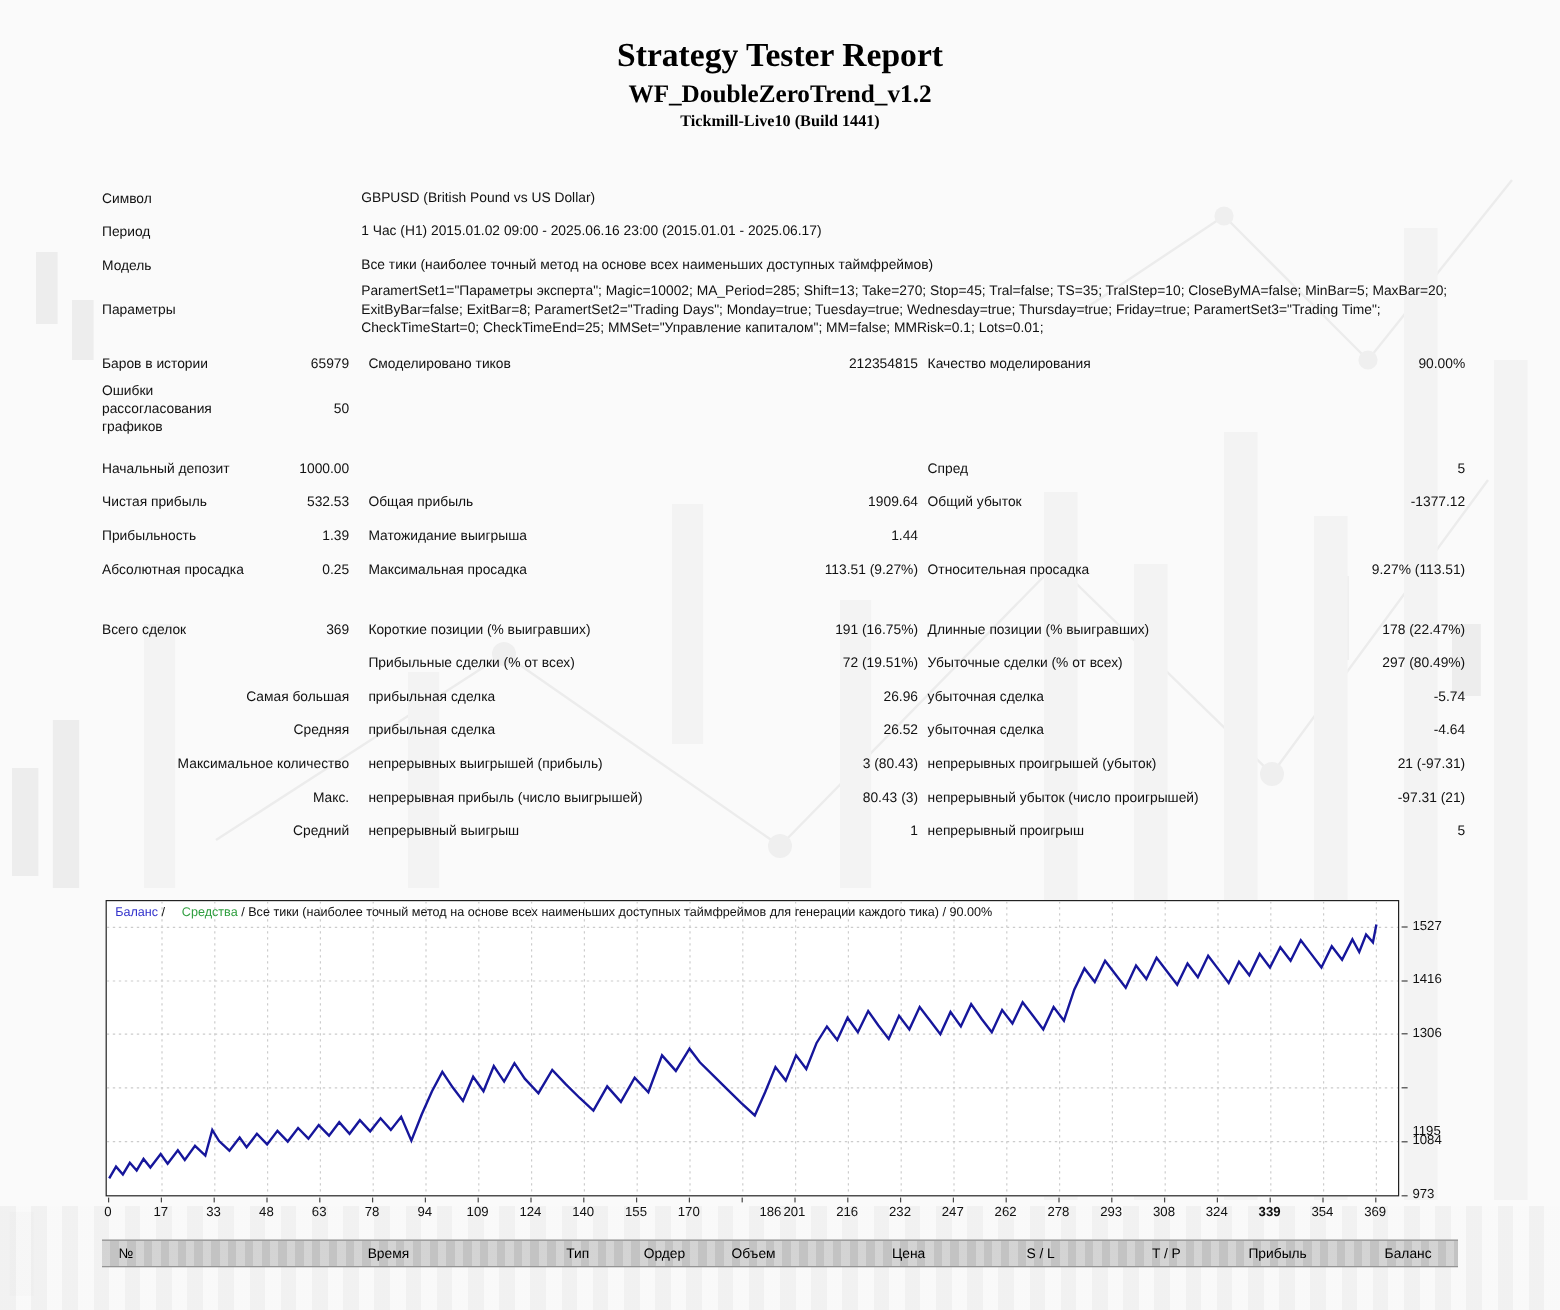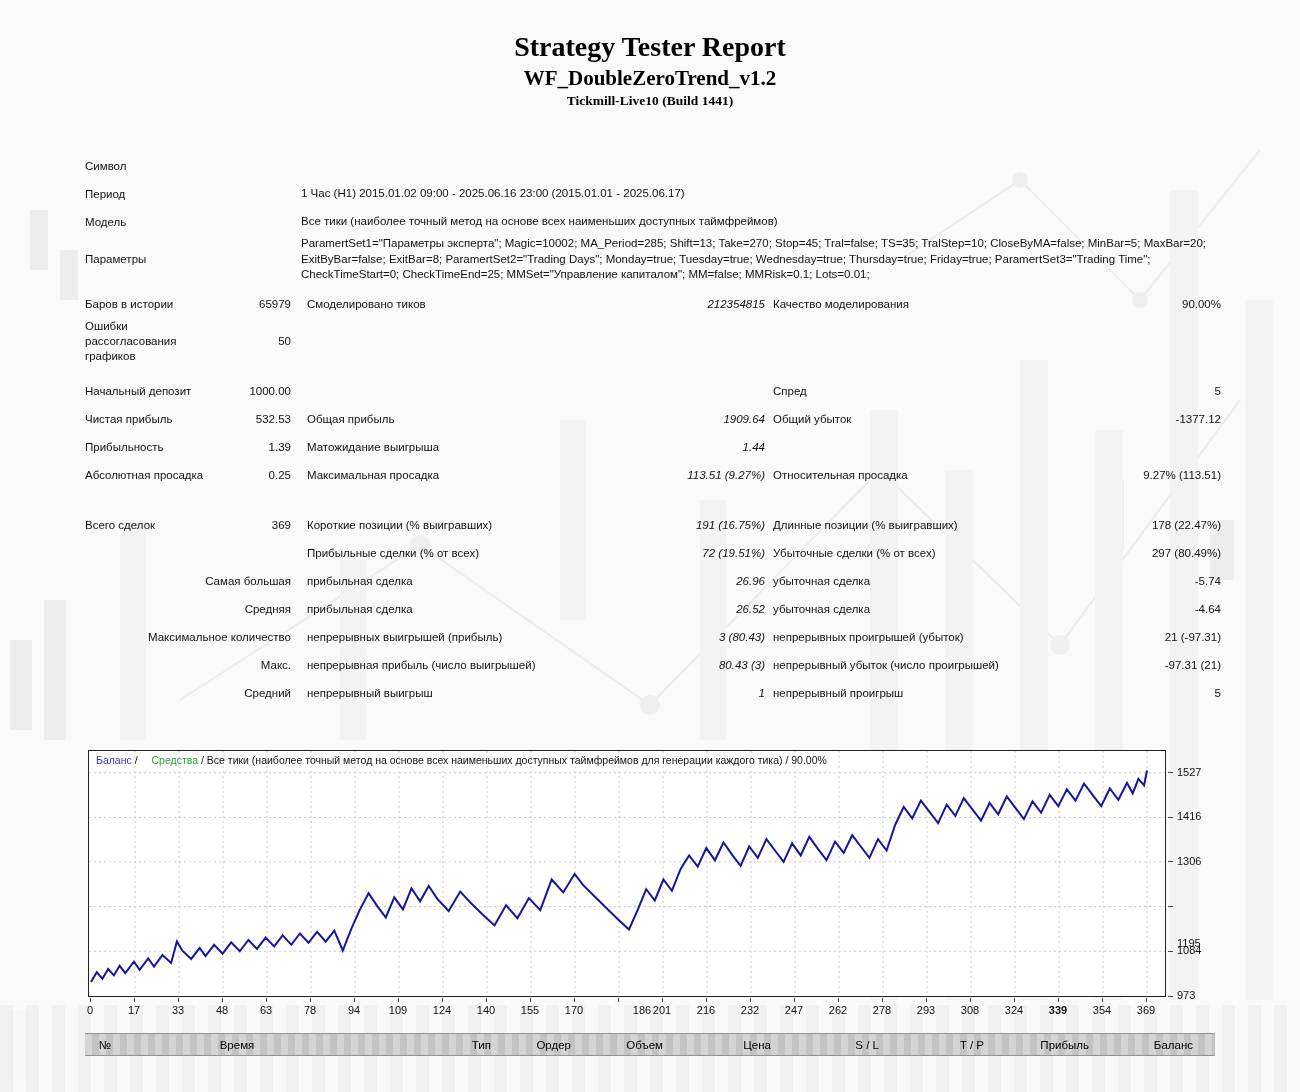--- a/index.html
+++ b/index.html
@@ -21,21 +21,21 @@
   #hdr .t3{font-size:13.5px;font-weight:bold;line-height:18px;}
   
   #report{position:absolute;left:85px;top:152px;width:1130px;z-index:2;}
   .rrow{display:flex;align-items:center;min-height:28px;line-height:15px;}
   .b1{width:206px;display:flex;align-items:center;flex:none;}
   .b1 .l1{width:124px;flex:none;}
   .b1 .v1{flex:1;text-align:right;}
   .b1 .r1{flex:1;text-align:right;white-space:nowrap;}
   .b2{width:458px;margin-left:16px;display:flex;align-items:center;flex:none;}
   .b2 .l2{flex:none;}
-  .b2 .v2{flex:1;text-align:right;font-style:italic;}
+  .b2 .v2{flex:1;text-align:right;}
   .b3{width:448px;margin-left:8px;display:flex;align-items:center;flex:none;}
   .b3 .l3{flex:none;}
   .b3 .v3{flex:1;text-align:right;}
   .wideval{width:914px;margin-left:10px;line-height:15.5px;}
   
   #chart{position:absolute;left:85px;top:750px;width:1215px;height:290px;z-index:2;}
   #plot{position:absolute;left:3px;top:0;width:1076px;height:245px;background:#fff;
     border:1px solid #222;}
   #plot svg{position:absolute;left:0;top:0;}
   #legend{position:absolute;left:7px;top:3px;white-space:nowrap;font-size:10.5px;z-index:3;}
@@ -99,20 +99,21 @@
   <div class="t1">Strategy Tester Report</div>
   <div class="t2">WF_DoubleZeroTrend_v1.2</div>
   <div class="t3">Tickmill-Live10 (Build 1441)</div>
 </div>
 
 <div id="report">
     <div class="rrow">
       <div class="b1">
         <span class="l1">Символ</span>
       </div>
+      <div class="wideval">GBPUSD (British Pound vs US Dollar)</div>
     </div>
     <div class="rrow">
       <div class="b1">
         <span class="l1">Период</span>
       </div>
       <div class="wideval">1 Час (H1) 2015.01.02 09:00 - 2025.06.16 23:00 (2015.01.01 - 2025.06.17)</div>
     </div>
     <div class="rrow">
       <div class="b1">
         <span class="l1">Модель</span>
@@ -405,22 +406,22 @@
       <div class="xlab" style="left: 970px; font-weight: bold;">339</div>
       <div class="xtickmark" style="left: 1014px;"></div>
       <div class="xlab" style="left: 1014px;">354</div>
       <div class="xtickmark" style="left: 1058px;"></div>
       <div class="xlab" style="left: 1058px;">369</div>
     </div>
 </div>
 
 <div id="ttable">
     <div class="th" style="width: 48px;">№</div>
-    <div class="th" style="width: 230px; text-align: center;">Время</div>
+    <div class="th" style="width: 230px;">Время</div>
     <div class="th" style="width: 150px;">Тип</div>
     <div class="th" style="width: 80px;">Ордер</div>
-    <div class="th" style="width: 92px;">Объем</div>
+    <div class="th" style="width: 92px; text-align: center;">Объем</div>
     <div class="th" style="width: 108px;">Цена</div>
     <div class="th" style="width: 108px;">S / L</div>
     <div class="th" style="width: 105px;">T / P</div>
     <div class="th" style="width: 105px;">Прибыль</div>
     <div class="th" style="width: 104px;">Баланс</div>
   </div>
 
 </body></html>

